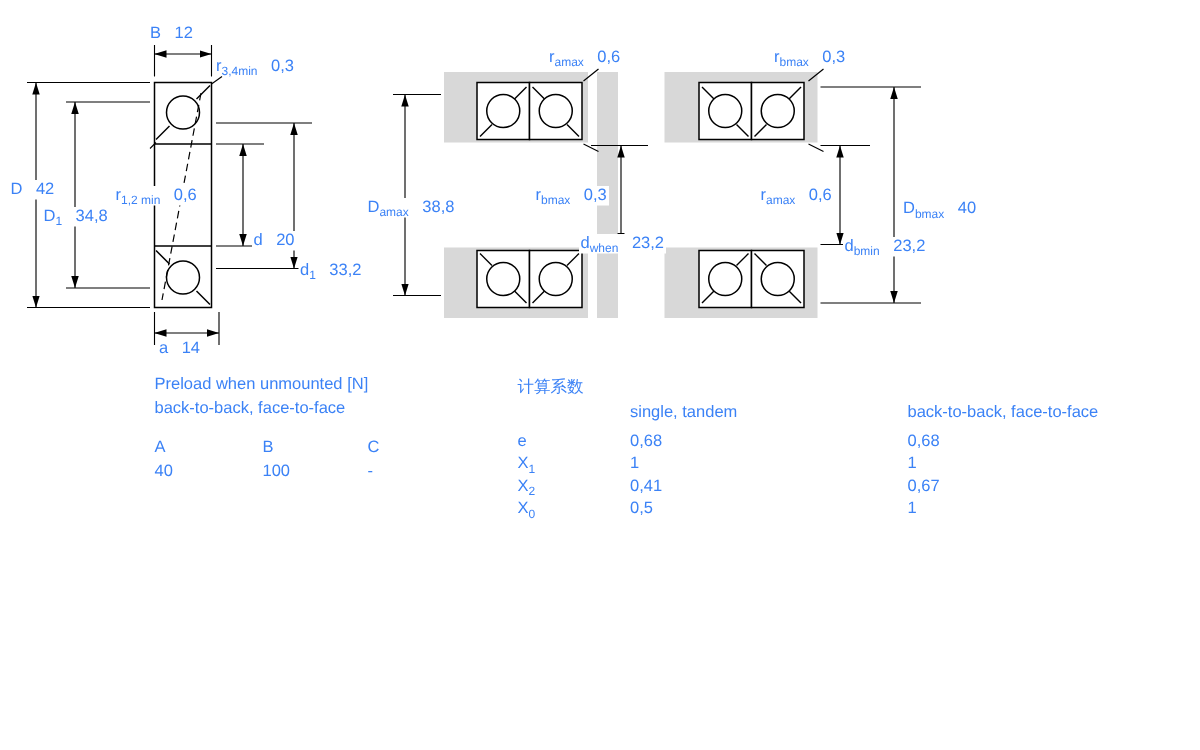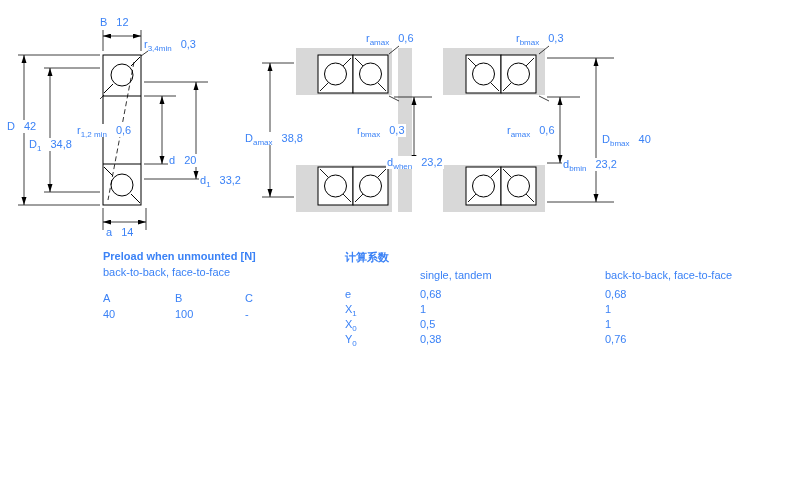--- a/index.html
+++ b/index.html
@@ -2,21 +2,21 @@
 <html><head>
 <meta charset="utf-8">
 <style>
   html,body{margin:0;padding:0;background:#fff;font-family:"Liberation Sans",sans-serif;}
   .canvas{position:relative;width:800px;height:500px;background:#fff;overflow:hidden;color:#3b82f6;}
   .canvas svg{position:absolute;left:0;top:0;}
   .lbl{position:absolute;font-size:11px;line-height:13px;white-space:nowrap;}
   .lbl sub{font-size:8px;line-height:0;}
   .lbl .val{margin-left:9px;}
   .bg{background:#fff;padding:0 1px;margin-top:32px;}
-  .bold{font-weight:bold;}
+  .bold{font-weight:normal;}
   .cell{position:absolute;font-size:11px;white-space:nowrap;}
   .fhead{position:absolute;left:345px;top:269px;width:440px;height:15px;font-size:11px;}
   .fhead .f1{position:absolute;left:75px;}
   .fhead .f2{position:absolute;left:260px;}
   .factors-body{position:absolute;left:345px;top:288px;width:440px;}
   .frow{position:relative;height:15px;font-size:11px;}
   .frow .fl{position:absolute;left:0;}
   .frow .f1{position:absolute;left:75px;}
   .frow .f2{position:absolute;left:260px;}
   .frow sub{font-size:8px;line-height:0;}
@@ -192,24 +192,24 @@
       <span class="fl"><span>e</span><sub></sub></span>
       <span class="f1">0,68</span>
       <span class="f2">0,68</span>
     </div>
     <div class="frow">
       <span class="fl"><span>X</span><sub>1</sub></span>
       <span class="f1">1</span>
       <span class="f2">1</span>
     </div>
     <div class="frow">
+      <span class="fl"><span>X</span><sub>2</sub></span>
+      <span class="f1">0,41</span>
+      <span class="f2">0,67</span>
+    </div>
+    <div class="frow">
       <span class="fl"><span>X</span><sub>0</sub></span>
       <span class="f1">0,5</span>
       <span class="f2">1</span>
     </div>
-    <div class="frow">
-      <span class="fl"><span>Y</span><sub>0</sub></span>
-      <span class="f1">0,38</span>
-      <span class="f2">0,76</span>
-    </div>
   </div>
 
 </div>
 
 </body></html>

